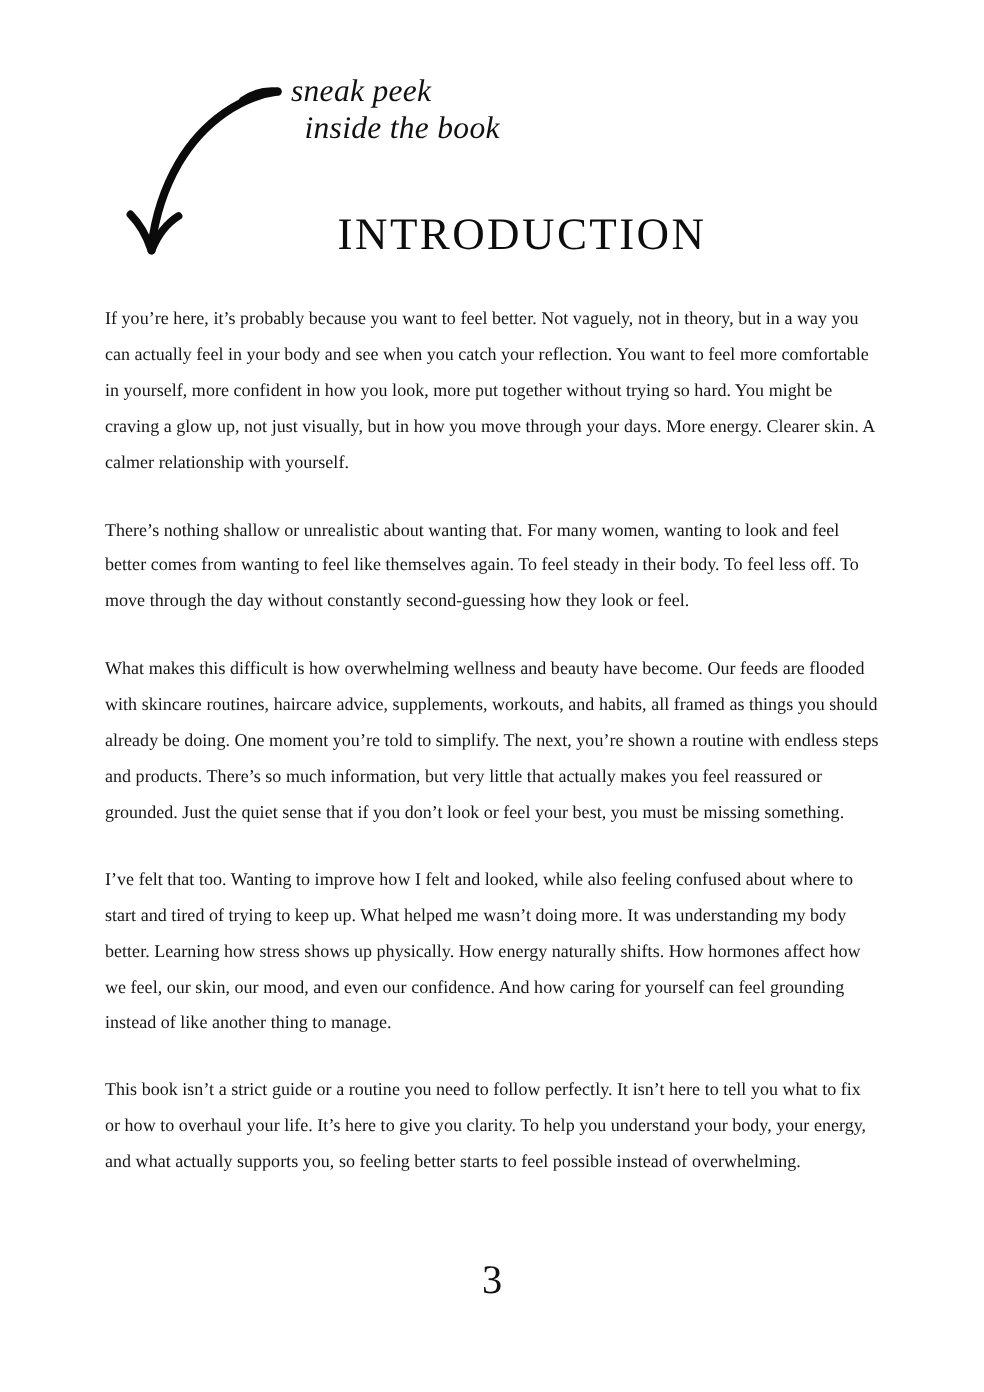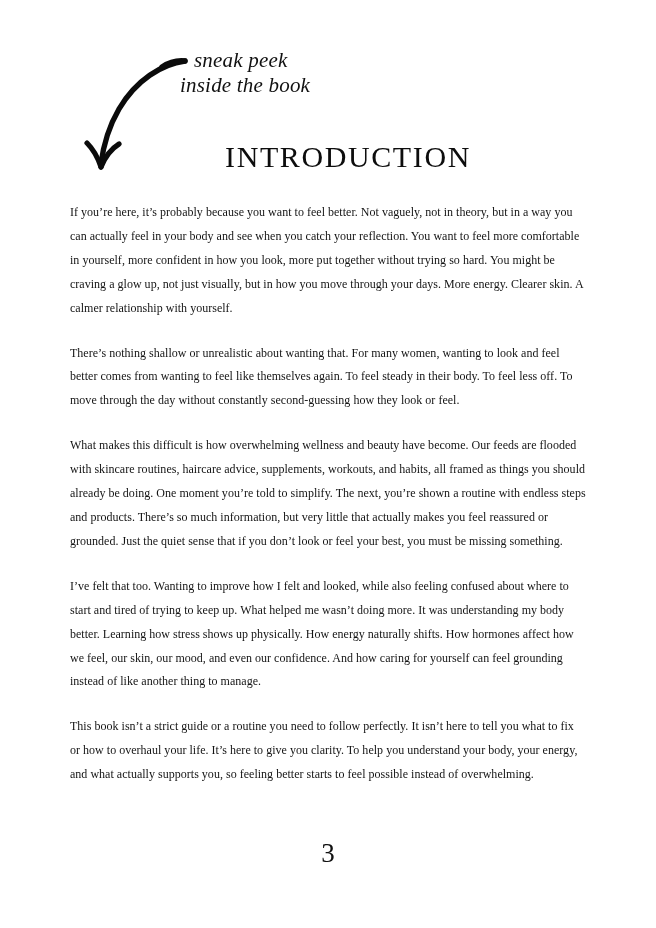--- a/index.html
+++ b/index.html
@@ -47,21 +47,21 @@
     top: 48px;
     width: 250px;
     font-family: "Liberation Serif", "DejaVu Serif", serif;
     font-style: italic;
     font-size: 21px;
     line-height: 25px;
     color: #111111;
     letter-spacing: 0.2px;
   }
   .annotation-text .line1 { display: block; padding-left: 18px; }
-  .annotation-text .line2 { display: block; padding-left: 4px; }
+  .annotation-text .line2 { display: block; padding-left: 4px; margin-left: 23px; }
 
   
   .page-heading {
     position: absolute;
     left: 0;
     top: 120px;
     width: 656px;
     text-align: center;
     font-family: "Liberation Serif", "DejaVu Serif", serif;
     font-weight: 400;

